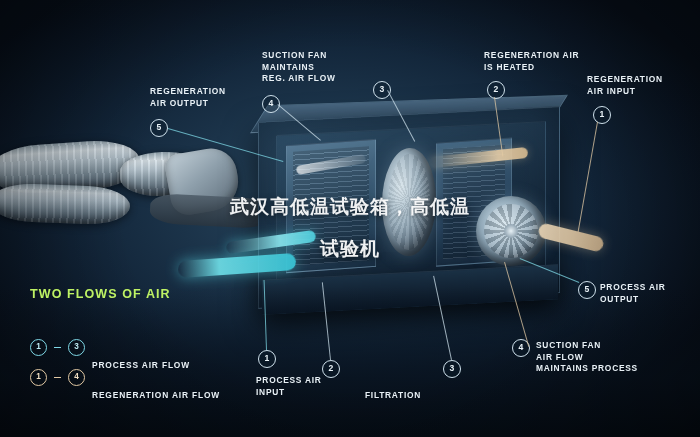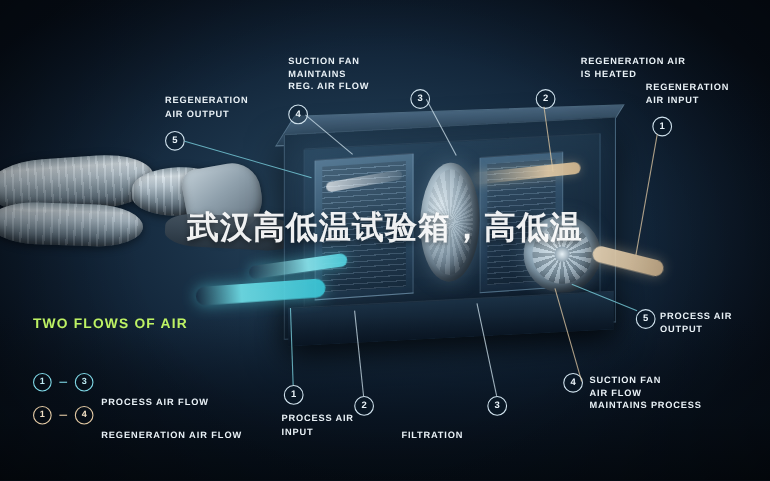--- a/index.html
+++ b/index.html
@@ -105,21 +105,21 @@
 
   
   .legend-title{position:absolute;left:30px;top:287px;color:#bef264;font-size:12.5px;font-weight:700;letter-spacing:1.1px;}
   .legend-row{position:absolute;display:flex;align-items:center;gap:7px;}
   .legend-row .lnum{width:15px;height:15px;border-radius:50%;border:1px solid;font-size:8.2px;line-height:13px;text-align:center;font-weight:700;}
   .legend-row .dash{width:7px;height:1px;}
   .legend-row .ltxt{font-size:8.4px;font-weight:700;letter-spacing:.85px;color:#e9f1f6;text-transform:uppercase;margin-top:35px;}
 
   
   .wm{position:absolute;left:0;right:0;top:186px;text-align:center;
-    font-size:29px;font-weight:700;color:rgba(255,255,255,.93);letter-spacing:1px;line-height:42px;
+    font-size:19px;font-weight:700;color:rgba(255,255,255,.93);letter-spacing:1px;line-height:42px;
     text-shadow:0 2px 6px rgba(0,0,0,.55);}
 </style>
 </head>
 <body>
 
 <div id="stage">
 
   <div class="bg"></div>
 
   <div class="pipe" id="pipe1">
@@ -173,21 +173,21 @@
     <div>SUCTION FAN</div>
     <div>MAINTAINS</div>
     <div>REG. AIR FLOW</div>
   </div>
   <div class="num" style="left:262px;top:95px;">4</div>
   <div class="ln" style="left:278px;top:104px;width:56px;transform:rotate(40deg);"></div>
 
   <div class="num" style="left:373px;top:81px;">3</div>
   <div class="ln" style="left:388px;top:90px;width:58px;transform:rotate(62deg);"></div>
 
-  <div class="lbl" style="left:484px;top:50px;width:118px;margin-left:44px;">
+  <div class="lbl" style="left:484px;top:50px;width:118px;">
     <div>REGENERATION AIR</div>
     <div>IS HEATED</div>
   </div>
   <div class="num" style="left:487px;top:81px;">2</div>
   <div class="ln tn" style="left:495px;top:97px;width:60px;transform:rotate(82deg);"></div>
 
   <div class="lbl" style="left:587px;top:74px;width:105px;">
     <div>REGENERATION</div>
     <div>AIR INPUT</div>
   </div>
@@ -236,15 +236,16 @@
 
   <div class="legend-row" style="left:30px;top:355px;">
     <div class="lnum" style="border-color:#e2c9a4;color:#f0dfc4;">1</div>
     <div class="dash" style="background:#e2c9a4;"></div>
     <div class="lnum" style="border-color:#e2c9a4;color:#f0dfc4;">4</div>
     <div class="ltxt">REGENERATION AIR FLOW</div>
   </div>
 
   <div class="wm">
     <div>武汉高低温试验箱，高低温</div>
+    <div>试验机</div>
   </div>
 
 </div>
 
 </body></html>

